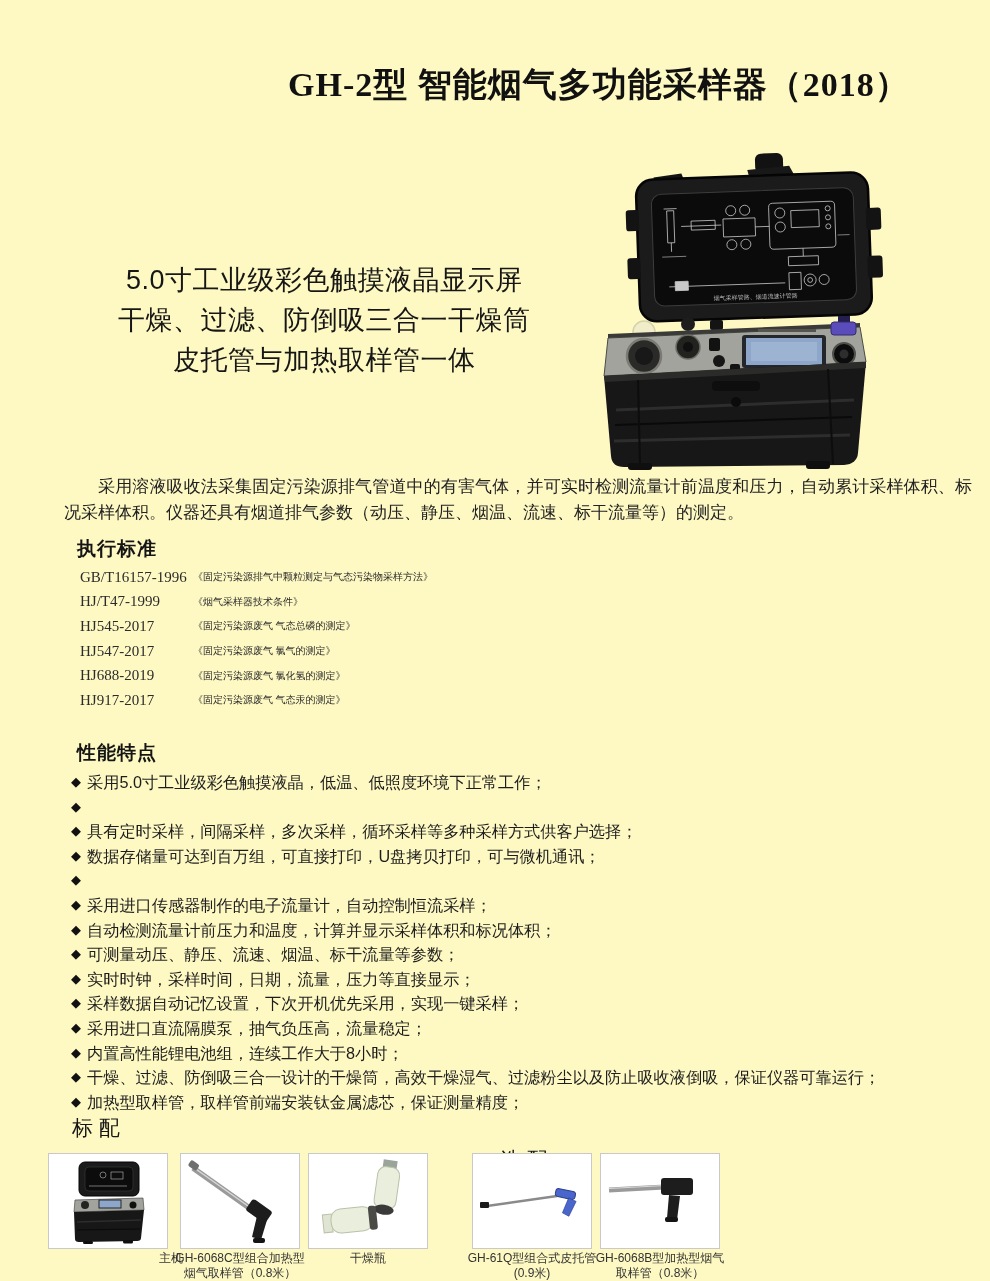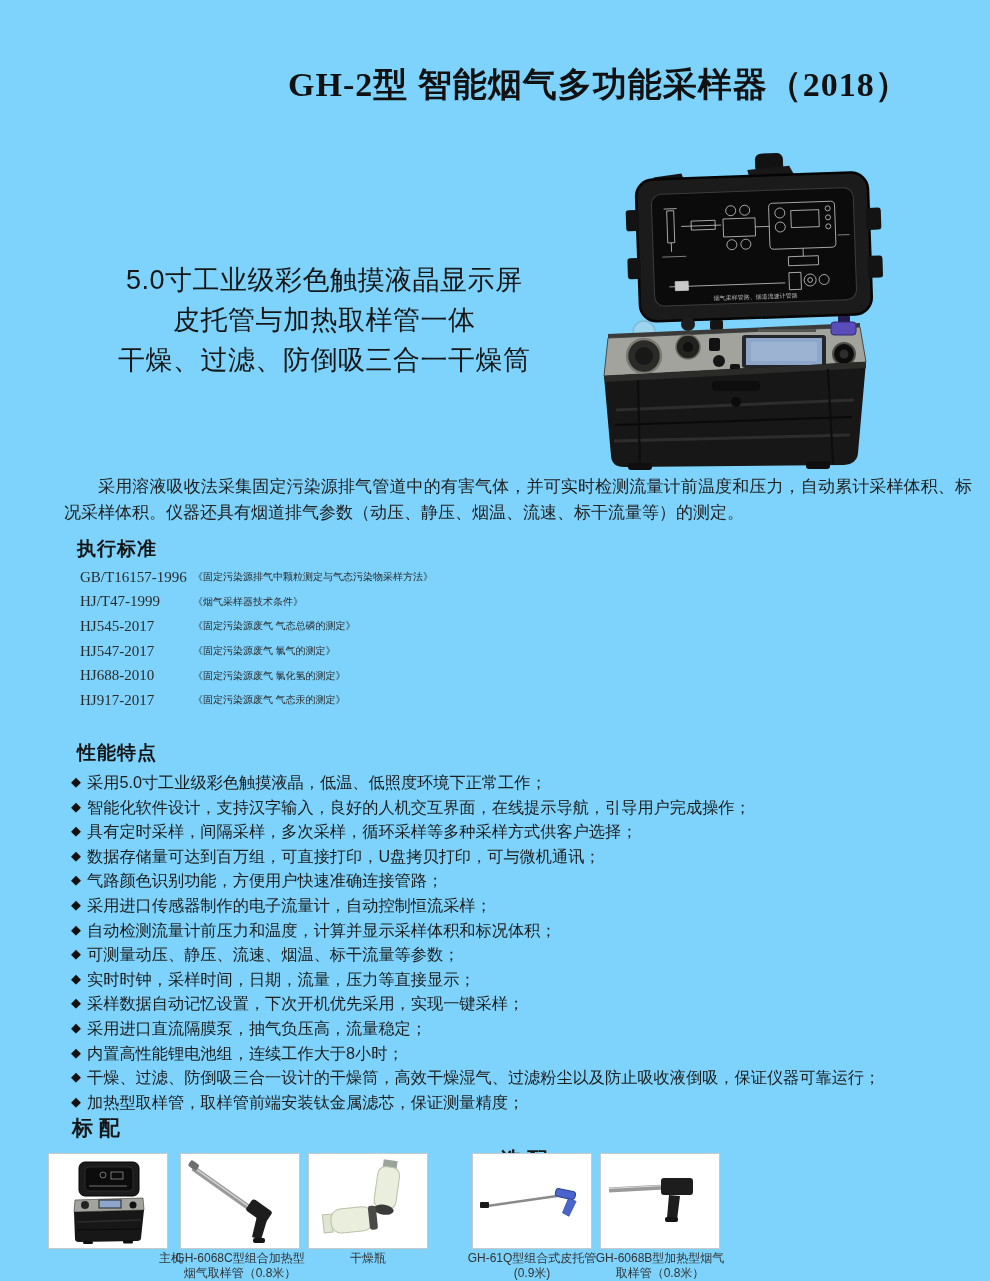--- a/index.html
+++ b/index.html
@@ -1,19 +1,19 @@
 <!DOCTYPE html>
 <html><head>
 <meta charset="utf-8">
 <style>
   html,body{margin:0;padding:0;background:#ffffff;}
   #page{
     position:relative;
     width:990px;height:1281px;
-    background:#7dd3fc;
+    background:#fef9c3;
     font-family:"Liberation Sans", sans-serif;
     color:#1c1c1c;
     overflow:hidden;
   }
   
   .doc-title{
     position:absolute;left:288px;top:62px;width:700px;
     font-family:"Liberation Serif", serif;
     font-size:34px;font-weight:bold;letter-spacing:1px;
     white-space:nowrap;color:#111;
@@ -52,21 +52,21 @@
   .features{position:absolute;left:71px;top:771px;width:890px;}
   .feature-item{display:flex;align-items:flex-start;height:24.6px;}
   .bullet{
     width:16px;font-size:13px;line-height:22px;color:#111;
     flex:0 0 16px;
   }
   .feature-text{font-size:16.2px;line-height:22px;color:#1d1d1d;white-space:nowrap;}
   
   .pkg-heading{
     position:absolute;top:1114px;
-    font-size:21px;font-weight:700;color:#161616;white-space:nowrap;
+    font-size:21px;font-weight:400;color:#161616;white-space:nowrap;
   }
   #std-pkg-heading{left:72px;}
   #opt-pkg-heading{left:500px;margin-top:32px;}
   .thumb-box{
     position:absolute;top:1153px;width:118px;height:94px;
     border:1px solid #c9c9c9;background:#ffffff;
     display:flex;align-items:center;justify-content:center;
   }
   #thumb-1{left:48px;} #thumb-2{left:180px;} #thumb-3{left:308px;}
   #thumb-4{left:472px;} #thumb-5{left:600px;}
@@ -183,22 +183,22 @@
         <rect x="120" y="233" width="48" height="10" rx="4" fill="#0e0e0e"></rect>
         <circle cx="144" cy="254" r="5" fill="#0b0b0b"></circle>
         <rect x="36" y="315" width="24" height="7" rx="3" fill="#0f0f0f"></rect>
         <rect x="214" y="313" width="24" height="8" rx="3" fill="#0f0f0f"></rect>
       </g>
     </svg>
   </div>
 
   <div class="slogans">
     <div class="slogan-line">5.0寸工业级彩色触摸液晶显示屏</div>
+    <div class="slogan-line">干燥、过滤、防倒吸三合一干燥筒</div>
     <div class="slogan-line">皮托管与加热取样管一体</div>
-    <div class="slogan-line">干燥、过滤、防倒吸三合一干燥筒</div>
   </div>
 
   <div class="intro">采用溶液吸收法采集固定污染源排气管道中的有害气体，并可实时检测流量计前温度和压力，自动累计采样体积、标况采样体积。仪器还具有烟道排气参数（动压、静压、烟温、流速、标干流量等）的测定。</div>
 
   <div class="sec-heading" id="standards-heading">执行标准</div>
   <div class="standards">
     <div class="standard-row">
       <span class="standard-code">GB/T16157-1996</span>
       <span class="standard-name">《固定污染源排气中颗粒测定与气态污染物采样方法》</span>
     </div>
@@ -208,50 +208,48 @@
     </div>
     <div class="standard-row">
       <span class="standard-code">HJ545-2017</span>
       <span class="standard-name">《固定污染源废气 气态总磷的测定》</span>
     </div>
     <div class="standard-row">
       <span class="standard-code">HJ547-2017</span>
       <span class="standard-name">《固定污染源废气 氯气的测定》</span>
     </div>
     <div class="standard-row">
-      <span class="standard-code">HJ688-2010</span>
+      <span class="standard-code">HJ688-2019</span>
       <span class="standard-name">《固定污染源废气 氯化氢的测定》</span>
     </div>
     <div class="standard-row">
       <span class="standard-code">HJ917-2017</span>
       <span class="standard-name">《固定污染源废气 气态汞的测定》</span>
     </div>
   </div>
 
   <div class="sec-heading" id="features-heading">性能特点</div>
   <div class="features">
     <div class="feature-item">
       <span class="bullet">◆</span>
       <span class="feature-text">采用5.0寸工业级彩色触摸液晶，低温、低照度环境下正常工作；</span>
     </div>
     <div class="feature-item">
       <span class="bullet">◆</span>
-      <span class="feature-text">智能化软件设计，支持汉字输入，良好的人机交互界面，在线提示导航，引导用户完成操作；</span>
     </div>
     <div class="feature-item">
       <span class="bullet">◆</span>
       <span class="feature-text">具有定时采样，间隔采样，多次采样，循环采样等多种采样方式供客户选择；</span>
     </div>
     <div class="feature-item">
       <span class="bullet">◆</span>
       <span class="feature-text">数据存储量可达到百万组，可直接打印，U盘拷贝打印，可与微机通讯；</span>
     </div>
     <div class="feature-item">
       <span class="bullet">◆</span>
-      <span class="feature-text">气路颜色识别功能，方便用户快速准确连接管路；</span>
     </div>
     <div class="feature-item">
       <span class="bullet">◆</span>
       <span class="feature-text">采用进口传感器制作的电子流量计，自动控制恒流采样；</span>
     </div>
     <div class="feature-item">
       <span class="bullet">◆</span>
       <span class="feature-text">自动检测流量计前压力和温度，计算并显示采样体积和标况体积；</span>
     </div>
     <div class="feature-item">

